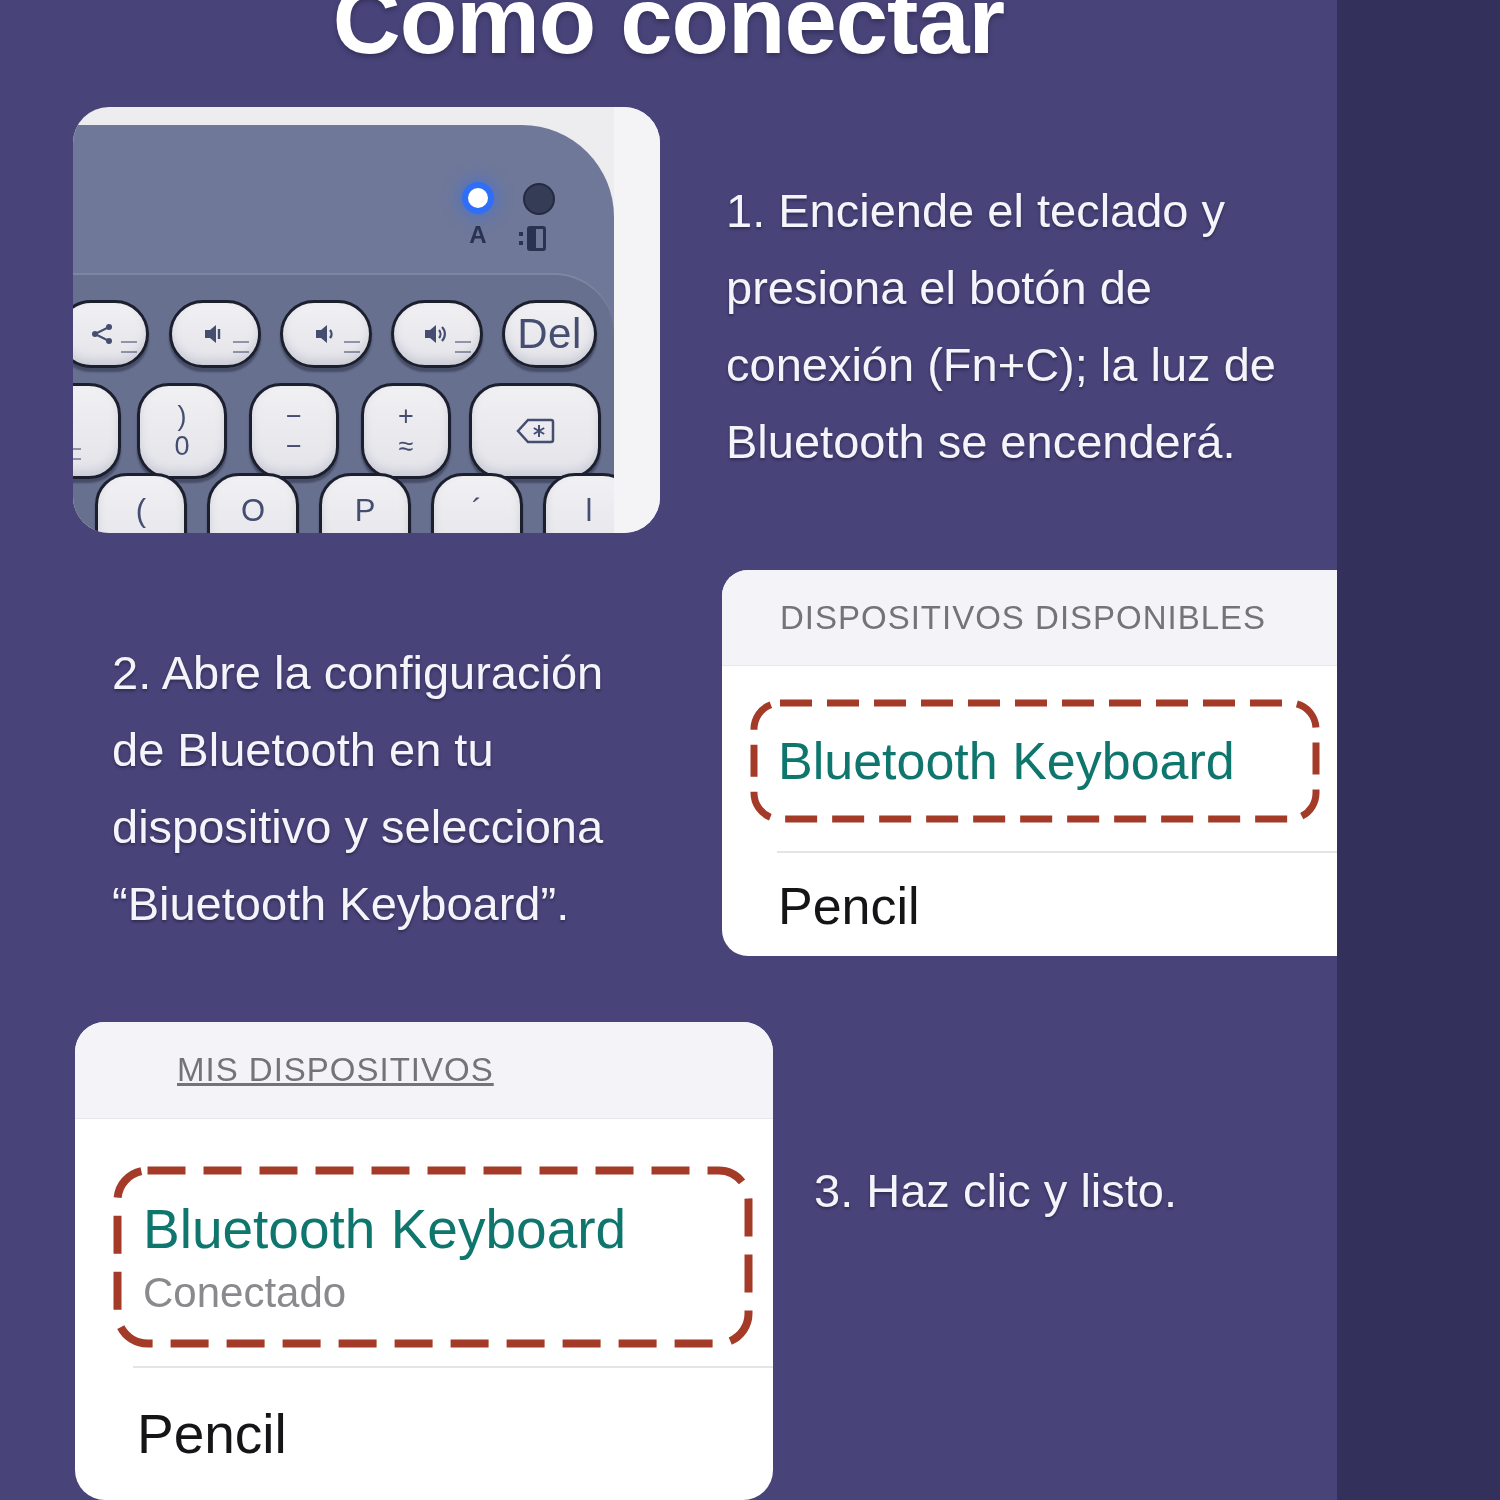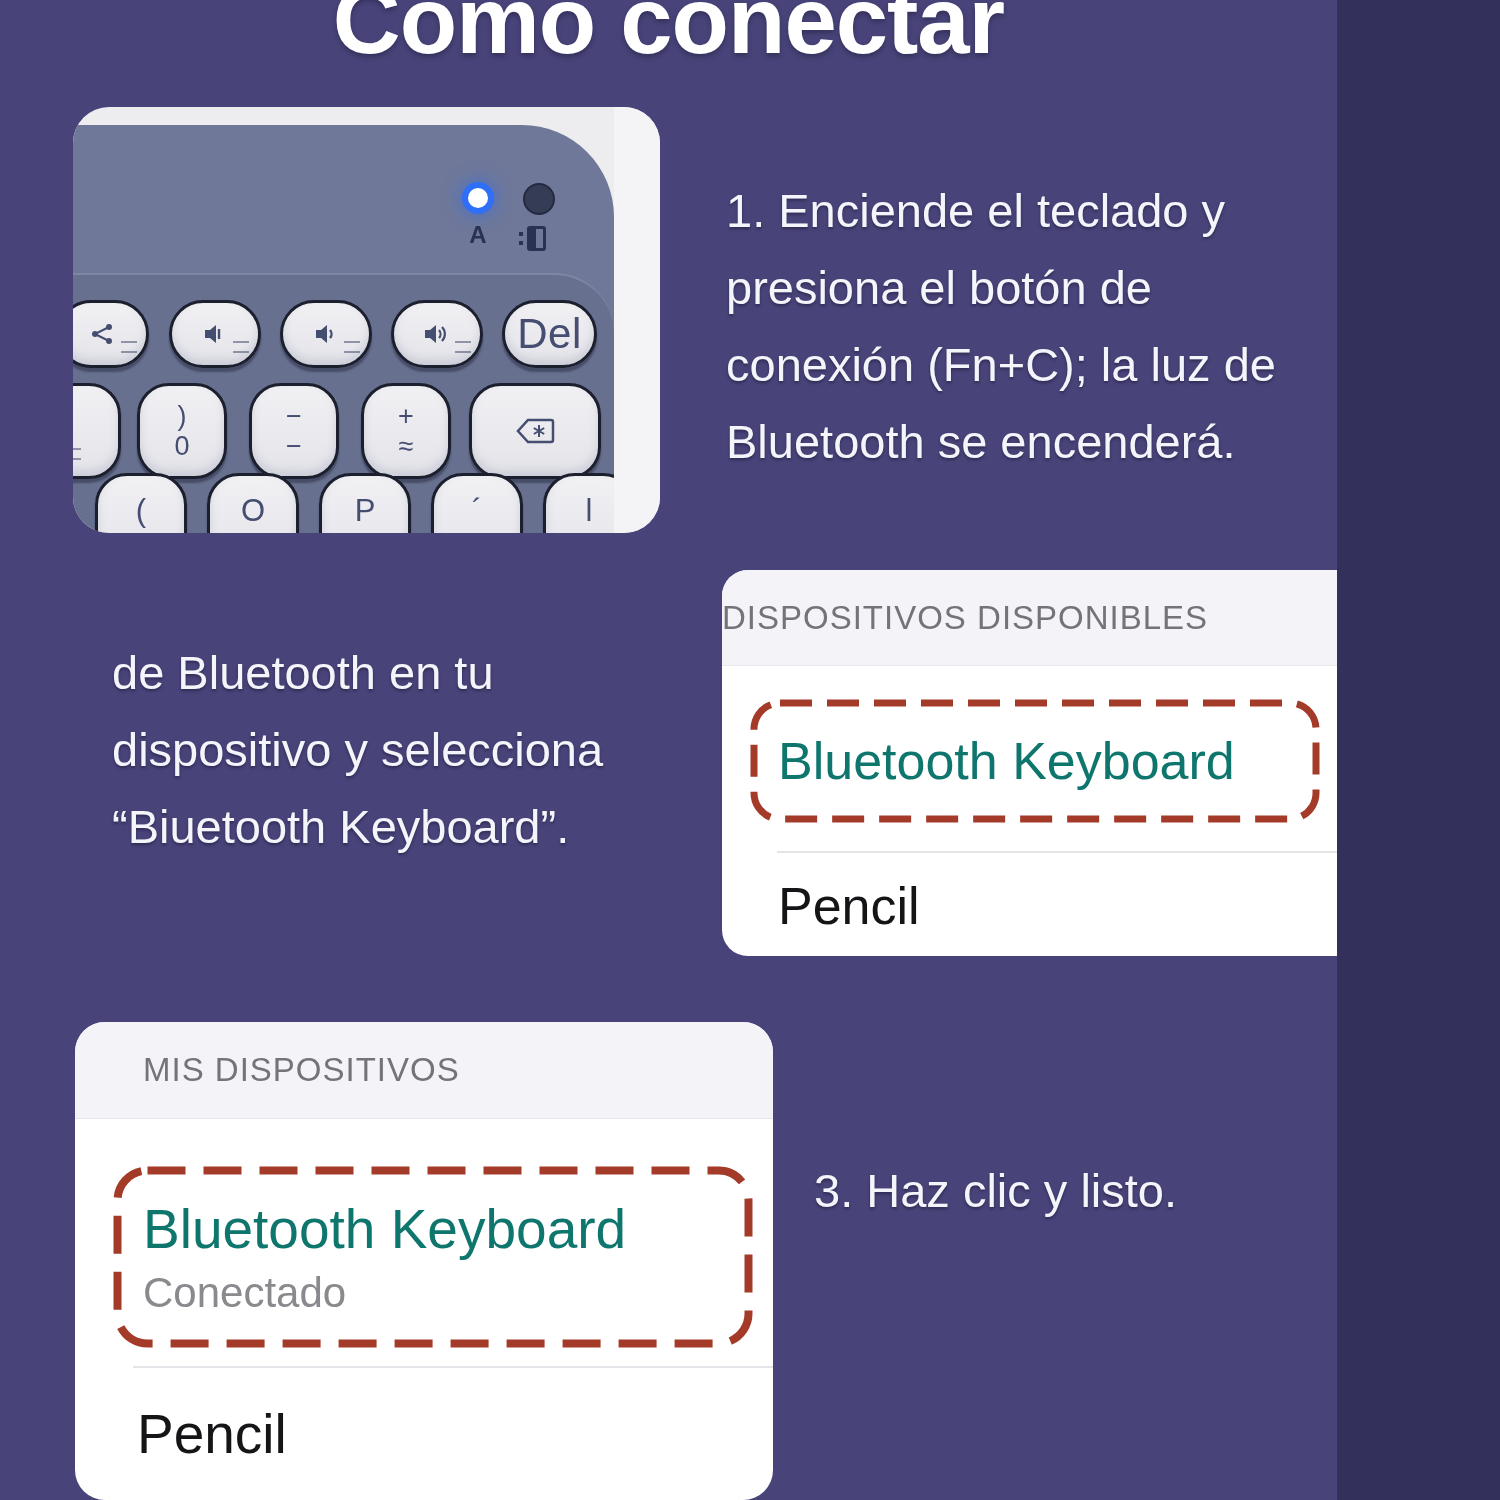--- a/index.html
+++ b/index.html
@@ -78,22 +78,22 @@
   .card{
     position:absolute;background:#ffffff;overflow:hidden;
   }
   .card1{left:722px;top:570px;width:702px;height:386px;border-radius:26px;}
   .card2{left:75px;top:1022px;width:698px;height:478px;border-radius:30px;}
   .card-header{
     background:#f3f3f8;border-bottom:1px solid #e6e6ec;
     display:flex;align-items:center;
     font-size:33px;color:#73737a;letter-spacing:1px;
   }
-  .card1 .card-header{height:95px;}
-  .card2 .card-header{height:96px;padding-left:68px;}
+  .card1 .card-header{height:95px;padding-left:58px;}
+  .card2 .card-header{height:96px;padding-left:102px;text-decoration:underline;}
   .card-body{position:relative;}
   .dashwrap{position:absolute;display:flex;flex-direction:column;justify-content:center;}
   .dashwrap svg{position:absolute;left:0;top:0;}
   .dash-inner{position:relative;display:flex;flex-direction:column;justify-content:center;gap:8px;}
   .device-name{color:#0f766e;}
   .card1 .device-name{font-size:52px;}
   .card2 .device-name{font-size:55px;}
   .device-status{font-size:42px;color:#8a8a8e;}
   .divider{position:absolute;height:2px;background:#e4e4e9;}
   .device-row{position:absolute;display:flex;align-items:center;color:#151518;}
@@ -201,20 +201,21 @@
   </div>
 
   <div class="step" style="left:726px;top:172px;">
     <span>1. Enciende el teclado y</span>
     <span>presiona el botón de</span>
     <span>conexión (Fn+C); la luz de</span>
     <span>Bluetooth se encenderá.</span>
   </div>
 
   <div class="step" style="left:112px;top:634px;">
+    <span>2. Abre la configuración</span>
     <span>de Bluetooth en tu</span>
     <span>dispositivo y selecciona</span>
     <span>“Biuetooth Keyboard”.</span>
   </div>
 
   <div class="step" style="left:814px;top:1152px;">
     <span>3. Haz clic y listo.</span>
   </div>
 
   <div class="card card1">

